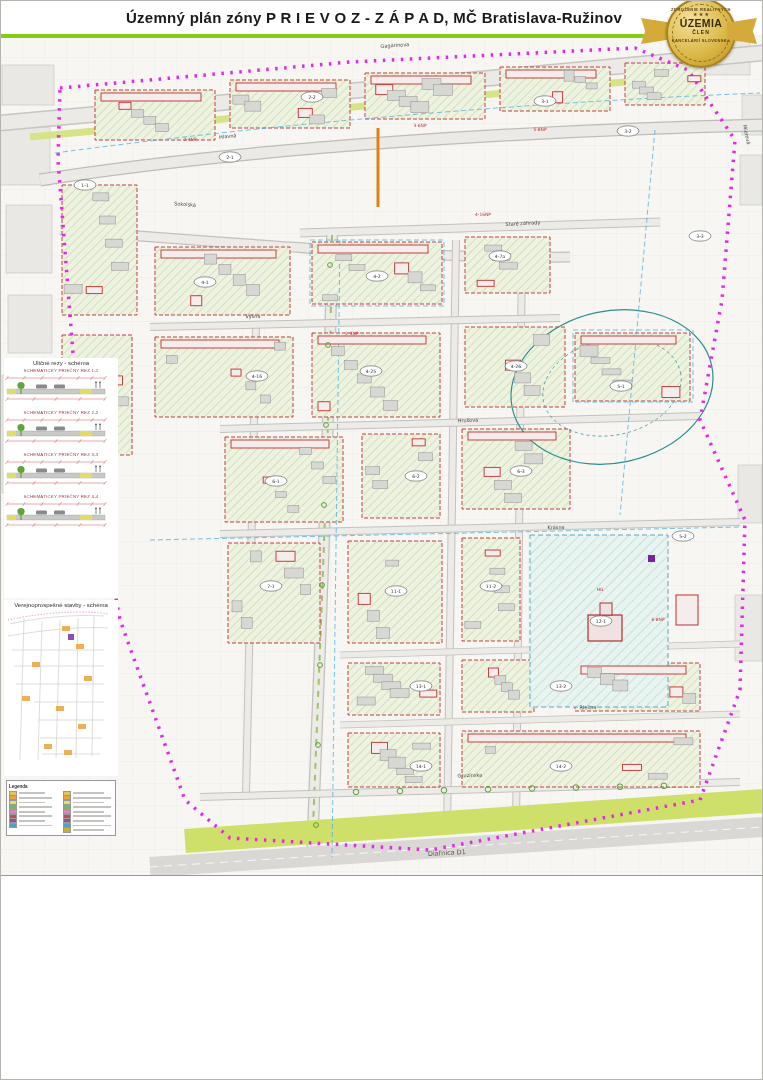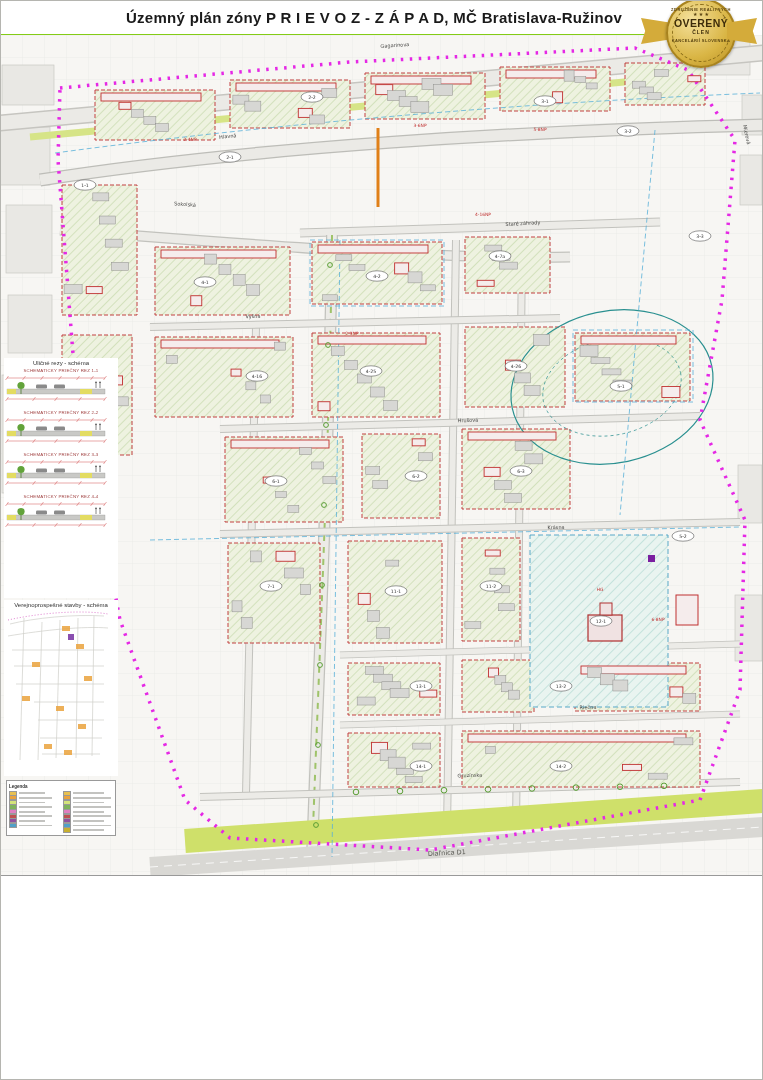--- a/index.html
+++ b/index.html
@@ -1,19 +1,19 @@
 <!DOCTYPE html>
 <html><head>
 <meta charset="utf-8">
 <style>
   html,body{margin:0;padding:0;background:#777;}
   .page{position:relative;width:763px;height:1080px;background:#fff;font-family:"Liberation Sans",sans-serif;overflow:hidden;outline:1px solid #666;}
   .frame{position:absolute;inset:0;border:1px solid #b5b5b0;pointer-events:none;z-index:9;}
   
-  .hdr{position:absolute;left:0;top:0;width:748px;height:34px;background:#fff;border-bottom:1px solid #84cc16;z-index:4;}
+  .hdr{position:absolute;left:0;top:0;width:748px;height:34px;background:#fff;border-bottom:4px solid #84cc16;z-index:4;}
   .title{text-align:center;font-size:15px;font-weight:bold;color:#1a1a1a;padding-top:9px;letter-spacing:.3px;}
   
   .badge{position:absolute;right:6px;top:-4px;width:116px;height:76px;z-index:8;}
   .badge:before,.badge:after{content:"";position:absolute;top:22px;width:30px;height:26px;background:#d4ab3a;}
   .badge:before{left:0;clip-path:polygon(0 0,100% 18%,100% 82%,0 100%,14% 50%);}
   .badge:after{right:0;clip-path:polygon(0 18%,100% 0,86% 50%,100% 100%,0 82%);}
   .b-circle{position:absolute;left:25px;top:2px;width:66px;height:66px;border-radius:50%;background:radial-gradient(circle at 35% 30%,#f4e09a,#d9b544 60%,#b88e22);border:2px solid #a8831f;box-shadow:0 1px 3px rgba(0,0,0,.35);text-align:center;color:#3d2c0a;}
   .b-inner{position:absolute;inset:4px;border:1px dashed #8a6d18;border-radius:50%;}
   .b-arc{font-size:4px;letter-spacing:.5px;margin-top:7px;font-weight:bold;color:#5a4410;}
   .b-stars{font-size:5px;line-height:5px;color:#5a4410;}
@@ -146,21 +146,21 @@
 
   <div class="hdr">
     <div class="title">Územný plán zóny P R I E V O Z - Z Á P A D, MČ Bratislava-Ružinov</div>
   </div>
 
   <div class="badge">
     <div class="b-circle">
       <div class="b-inner"></div>
       <div class="b-arc">ZDRUŽENIE REALITNÝCH</div>
       <div class="b-stars">★ ★ ★</div>
-      <div class="b-main">OVERENÝ</div>
+      <div class="b-main">ÚZEMIA</div>
       <div class="b-sub">ČLEN</div>
       <div class="b-arc2">KANCELÁRIÍ SLOVENSKA</div>
     </div>
   </div>
 
   <svg id="mapsvg" class="map" viewBox="0 0 763 840" xmlns="http://www.w3.org/2000/svg">
     <defs>
       <pattern id="gh" width="6" height="6" patternUnits="userSpaceOnUse" patternTransform="rotate(45)">
         <rect width="6" height="6" fill="#eef2e0"></rect>
           <line x1="0" y1="0" x2="0" y2="6" stroke="#b9d09b" stroke-width="1"></line>

